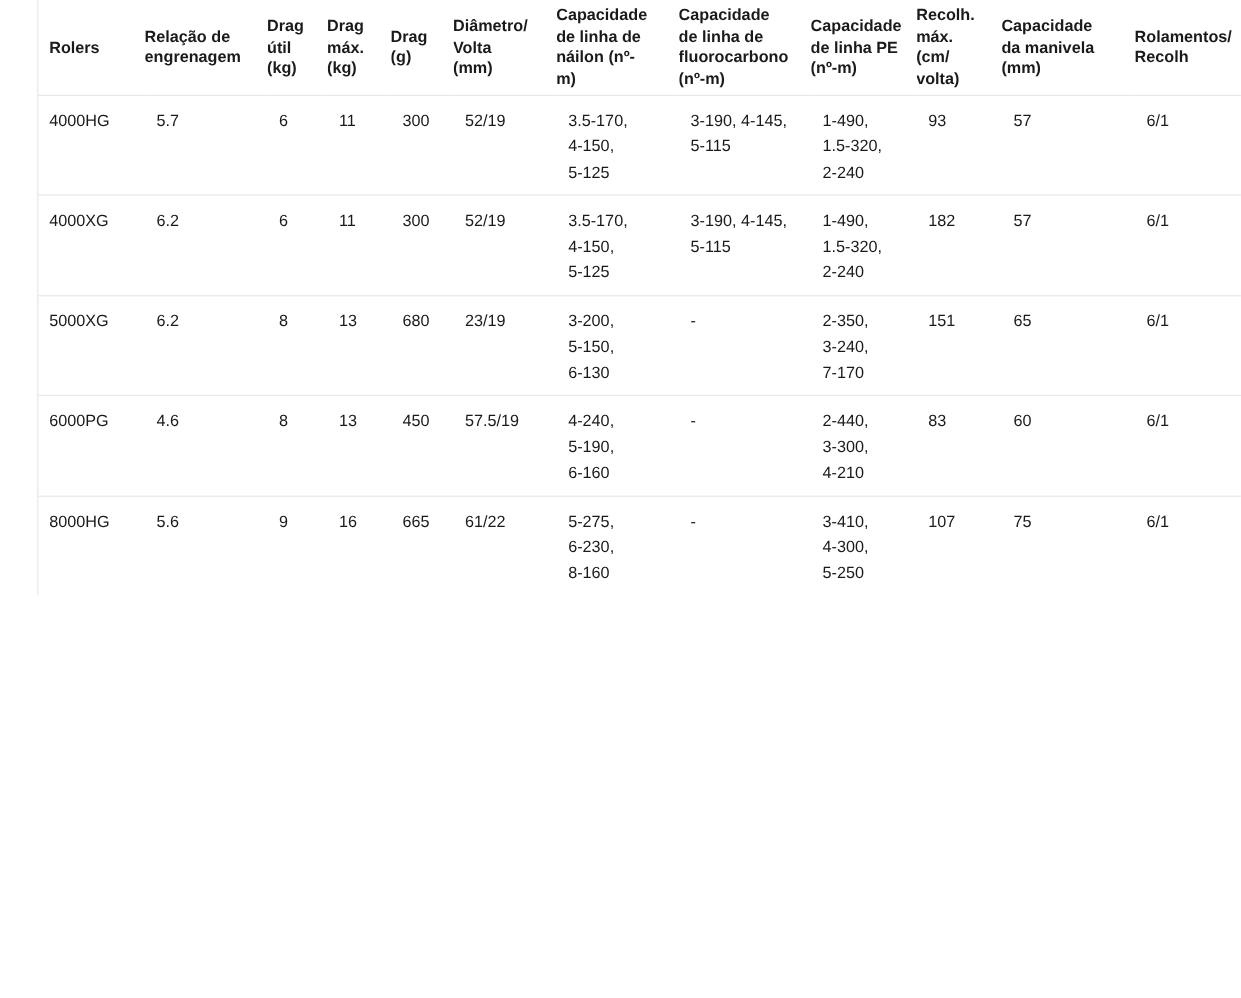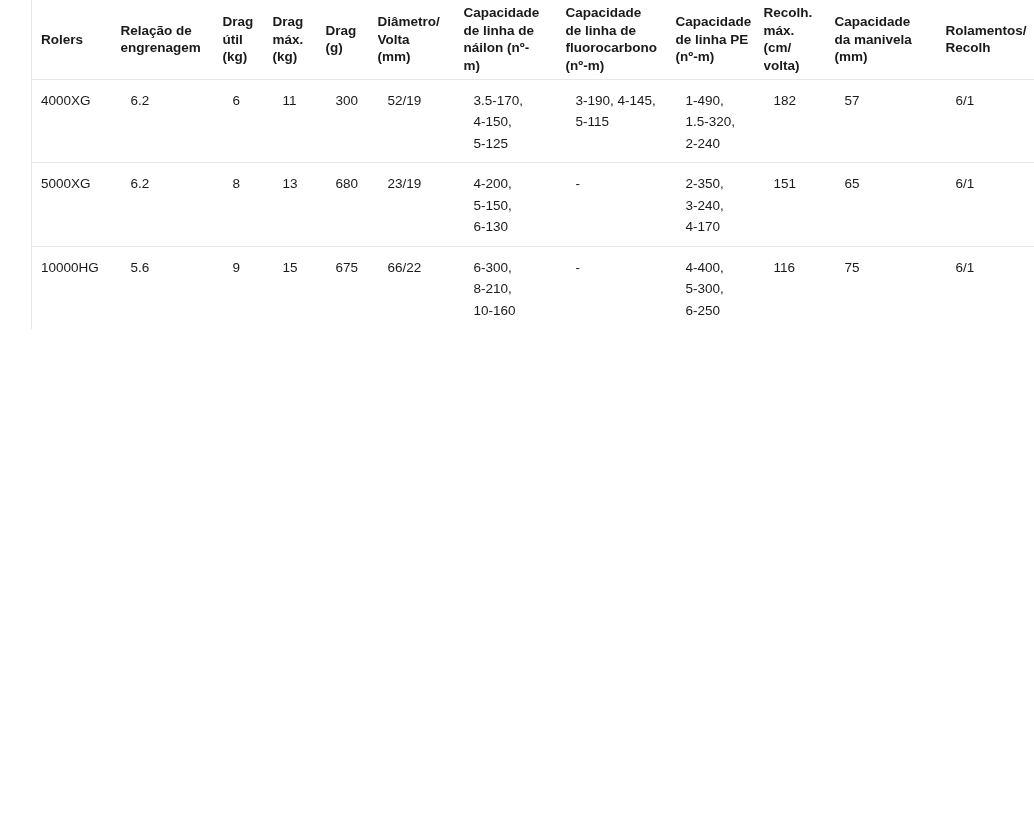--- a/index.html
+++ b/index.html
@@ -92,20 +92,39 @@
 volta)</th>
       <th>Capacidade
 da manivela
 (mm)</th>
       <th>Rolamentos/
 Recolh</th>
     </tr>
   </thead>
   <tbody id="specs-body">
       <tr>
+        <td>4000HG</td>
+        <td>5.7</td>
+        <td>6</td>
+        <td>11</td>
+        <td>300</td>
+        <td>52/19</td>
+        <td>3.5-170,
+4-150,
+5-125</td>
+        <td>3-190, 4-145,
+5-115</td>
+        <td>1-490,
+1.5-320,
+2-240</td>
+        <td>93</td>
+        <td>57</td>
+        <td>6/1</td>
+      </tr>
+      <tr>
         <td>4000XG</td>
         <td>6.2</td>
         <td>6</td>
         <td>11</td>
         <td>300</td>
         <td>52/19</td>
         <td>3.5-170,
 4-150,
 5-125</td>
         <td>3-190, 4-145,
@@ -117,43 +136,61 @@
         <td>57</td>
         <td>6/1</td>
       </tr>
       <tr>
         <td>5000XG</td>
         <td>6.2</td>
         <td>8</td>
         <td>13</td>
         <td>680</td>
         <td>23/19</td>
-        <td>4-200,
+        <td>3-200,
 5-150,
 6-130</td>
         <td>-</td>
         <td>2-350,
 3-240,
-4-170</td>
+7-170</td>
         <td>151</td>
         <td>65</td>
         <td>6/1</td>
       </tr>
       <tr>
-        <td>10000HG</td>
+        <td>6000PG</td>
+        <td>4.6</td>
+        <td>8</td>
+        <td>13</td>
+        <td>450</td>
+        <td>57.5/19</td>
+        <td>4-240,
+5-190,
+6-160</td>
+        <td>-</td>
+        <td>2-440,
+3-300,
+4-210</td>
+        <td>83</td>
+        <td>60</td>
+        <td>6/1</td>
+      </tr>
+      <tr>
+        <td>8000HG</td>
         <td>5.6</td>
         <td>9</td>
-        <td>15</td>
-        <td>675</td>
-        <td>66/22</td>
-        <td>6-300,
-8-210,
-10-160</td>
+        <td>16</td>
+        <td>665</td>
+        <td>61/22</td>
+        <td>5-275,
+6-230,
+8-160</td>
         <td>-</td>
-        <td>4-400,
-5-300,
-6-250</td>
-        <td>116</td>
+        <td>3-410,
+4-300,
+5-250</td>
+        <td>107</td>
         <td>75</td>
         <td>6/1</td>
       </tr>
     </tbody>
 </table>
 
 </body></html>

